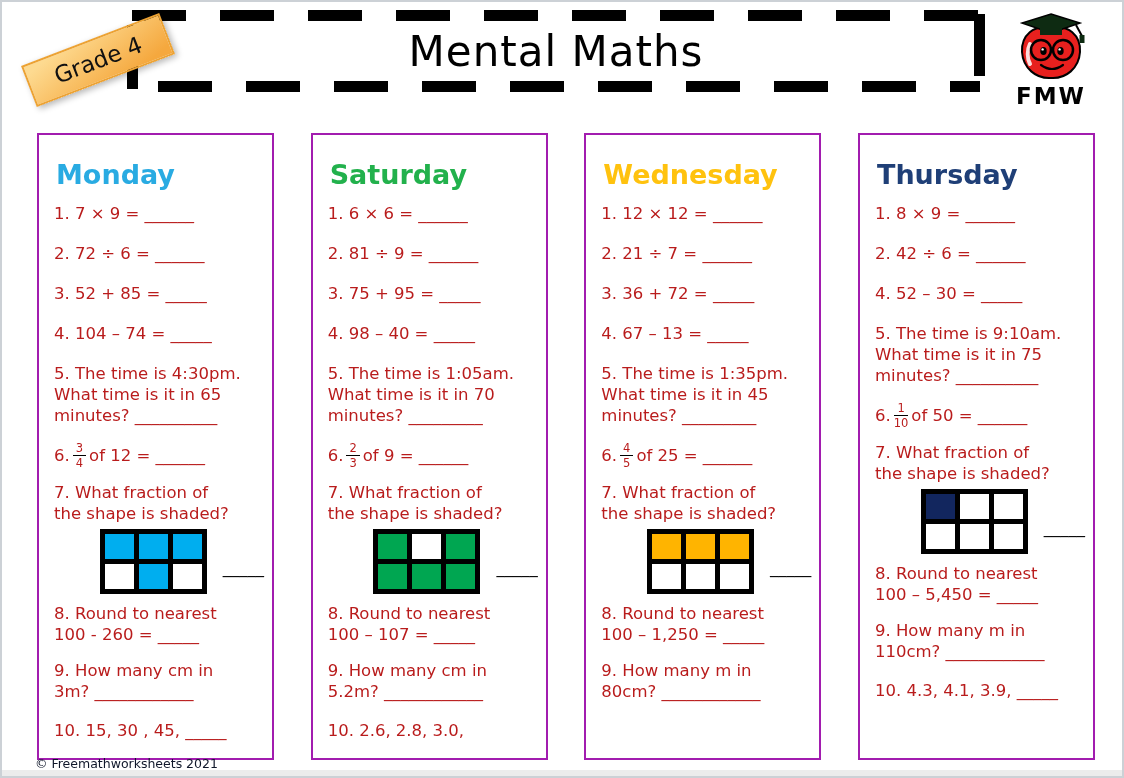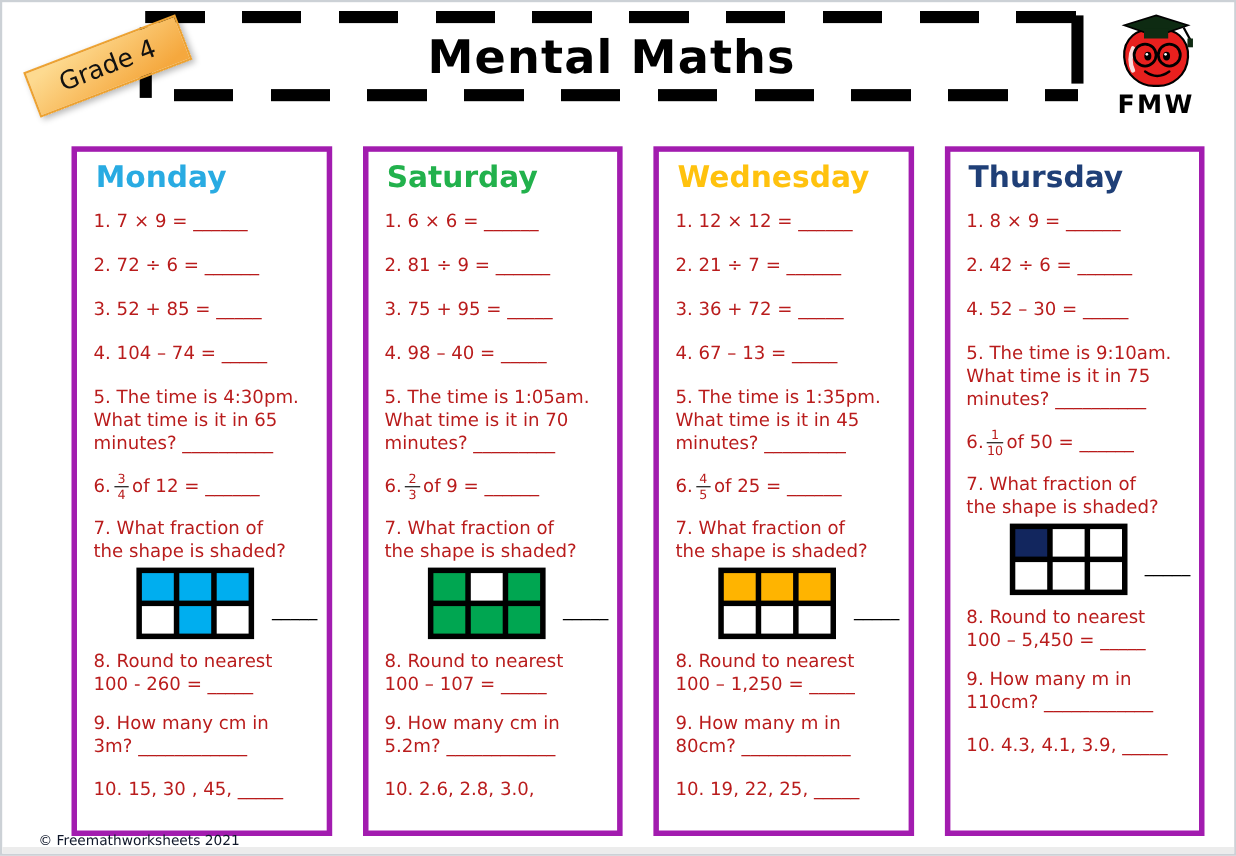--- a/index.html
+++ b/index.html
@@ -24,32 +24,32 @@
     display: flex; align-items: center; justify-content: center;
     background-image:
       repeating-linear-gradient(90deg, #000 0 54px, transparent 54px 88px),
       repeating-linear-gradient(90deg, #000 0 54px, transparent 54px 88px);
     background-size: 100% 11px, 100% 11px;
     background-position: 0 0, 26px 100%;
     background-repeat: no-repeat, no-repeat;
   }
   .title-box .left-bar  { position: absolute; left: -5px;  top: 15px; width: 11px; height: 64px; background: #000; }
   .title-box .right-bar { position: absolute; right: -5px; top: 4px;  width: 11px; height: 62px; background: #000; }
-  .title { font-size: 42px; font-weight: 700; letter-spacing: 1px; color: #000; }
+  .title { font-size: 42px; font-weight: 400; letter-spacing: 1px; color: #000; }
   .logo { position: absolute; right: 16px; top: 10px; width: 110px; text-align: center; }
   .logo-text { font-size: 23px; font-weight: 700; letter-spacing: 2px; margin-top: -3px; color: #000; }
 
   
   .columns {
     position: absolute; top: 131px; left: 35px; right: 27px; height: 627px;
     display: flex; justify-content: space-between;
   }
   .day-col {
-    width: 237px; height: 627px; border: 5px solid #a21caf; background: #fff;
-    padding: 8px 8px 8px 15px; overflow: hidden; margin-left: 28px;
+    width: 237px; height: 627px; border: 2px solid #a21caf; background: #fff;
+    padding: 24px 8px 8px 15px; overflow: hidden;
   }
   .day-title { font-size: 27px; font-weight: 700; margin: 0 0 14px 2px; }
   .q { font-size: 16.5px; line-height: 1.27; color: #b91c1c; margin-bottom: 19px; }
   .q5 { margin-bottom: 15px; }
   .q6 { margin-bottom: 13px; }
   .q7 { margin-bottom: 4px; max-width: 185px; }
   .q8 { margin-bottom: 15px; max-width: 186px; }
   .q9 { margin-bottom: 18px; max-width: 182px; }
   .q10 { margin-bottom: 0; }
 
@@ -172,21 +172,20 @@
             <div class="shape-cell" style="background: rgb(255, 180, 0);"></div>
             <div class="shape-cell" style="background: rgb(255, 180, 0);"></div>
             <div class="shape-cell"></div>
             <div class="shape-cell"></div>
             <div class="shape-cell"></div>
           </div>
         <span class="shape-blank">_____</span>
       </div>
       <p class="q q8">8. Round to nearest 100 – 1,250 = _____</p>
       <p class="q q9">9. How many m in 80cm? ____________</p>
-      <p class="q q10">10. 19, 22, 25,  _____</p>
     </section>
 
     <section class="day-col">
       <h2 class="day-title" style="color: rgb(31, 63, 119);">Thursday</h2>
       <p class="q">1. 8 × 9 = ______</p>
       <p class="q">2. 42 ÷ 6 = ______</p>
       <p class="q">4. 52 – 30 = _____</p>
       <p class="q q5">5. The time is 9:10am. What time is it in 75 minutes? __________</p>
       <p class="q q6"><span>6.</span><span class="fraction"><span class="num">1</span><span class="den">10</span></span><span>of 50 = ______</span></p>
       <p class="q q7">7. What fraction of the shape is shaded?</p>

